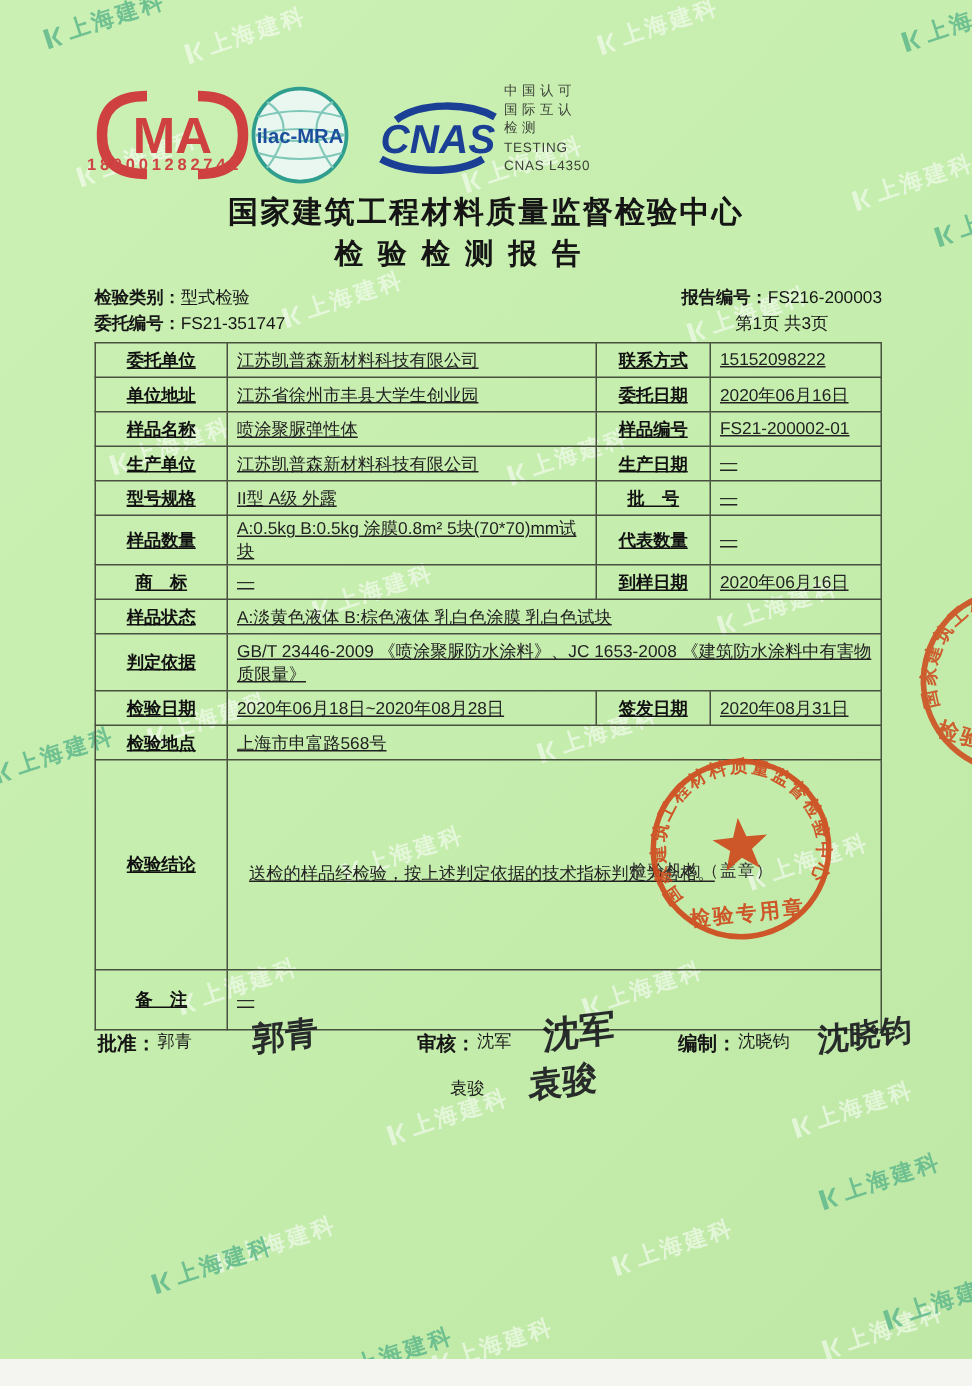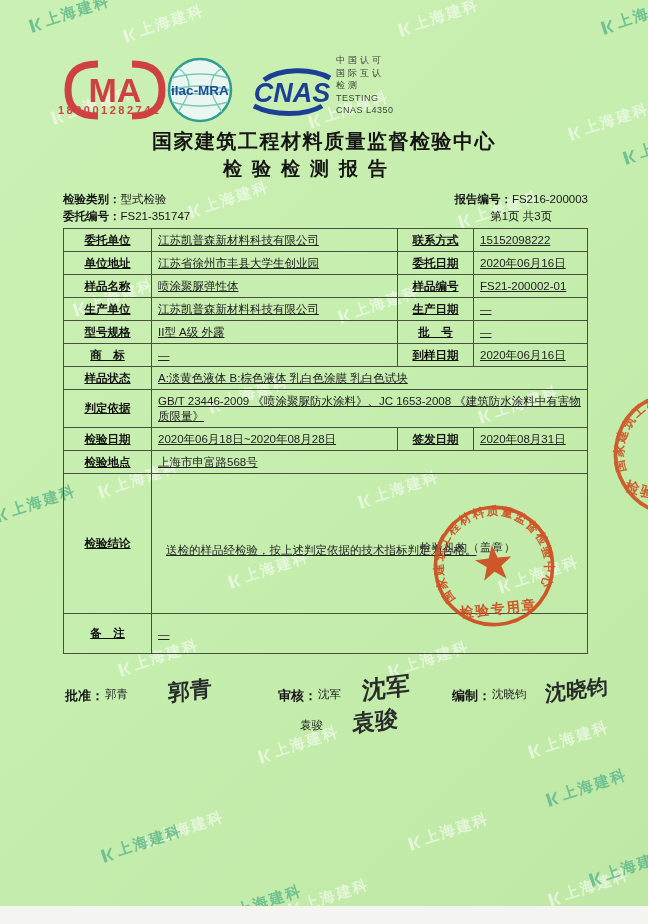--- a/index.html
+++ b/index.html
@@ -317,20 +317,26 @@
         <td class="lbl">生产日期</td>
         <td class="val">—</td>
       </tr>
       <tr class="h23">
         <td class="lbl">型号规格</td>
         <td class="val">II型 A级 外露</td>
         <td class="lbl">批　号</td>
         <td class="val">—</td>
       </tr>
       <tr class="h23">
+        <td class="lbl">样品数量</td>
+        <td class="val">A:0.5kg B:0.5kg 涂膜0.8m² 5块(70*70)mm试块</td>
+        <td class="lbl">代表数量</td>
+        <td class="val">—</td>
+      </tr>
+      <tr class="h23">
         <td class="lbl">商　标</td>
         <td class="val">—</td>
         <td class="lbl">到样日期</td>
         <td class="val">2020年06月16日</td>
       </tr>
       <tr class="h23">
         <td class="lbl">样品状态</td>
         <td class="val" colspan="3">A:淡黄色液体 B:棕色液体 乳白色涂膜 乳白色试块</td>
       </tr>
       <tr class="h38">

